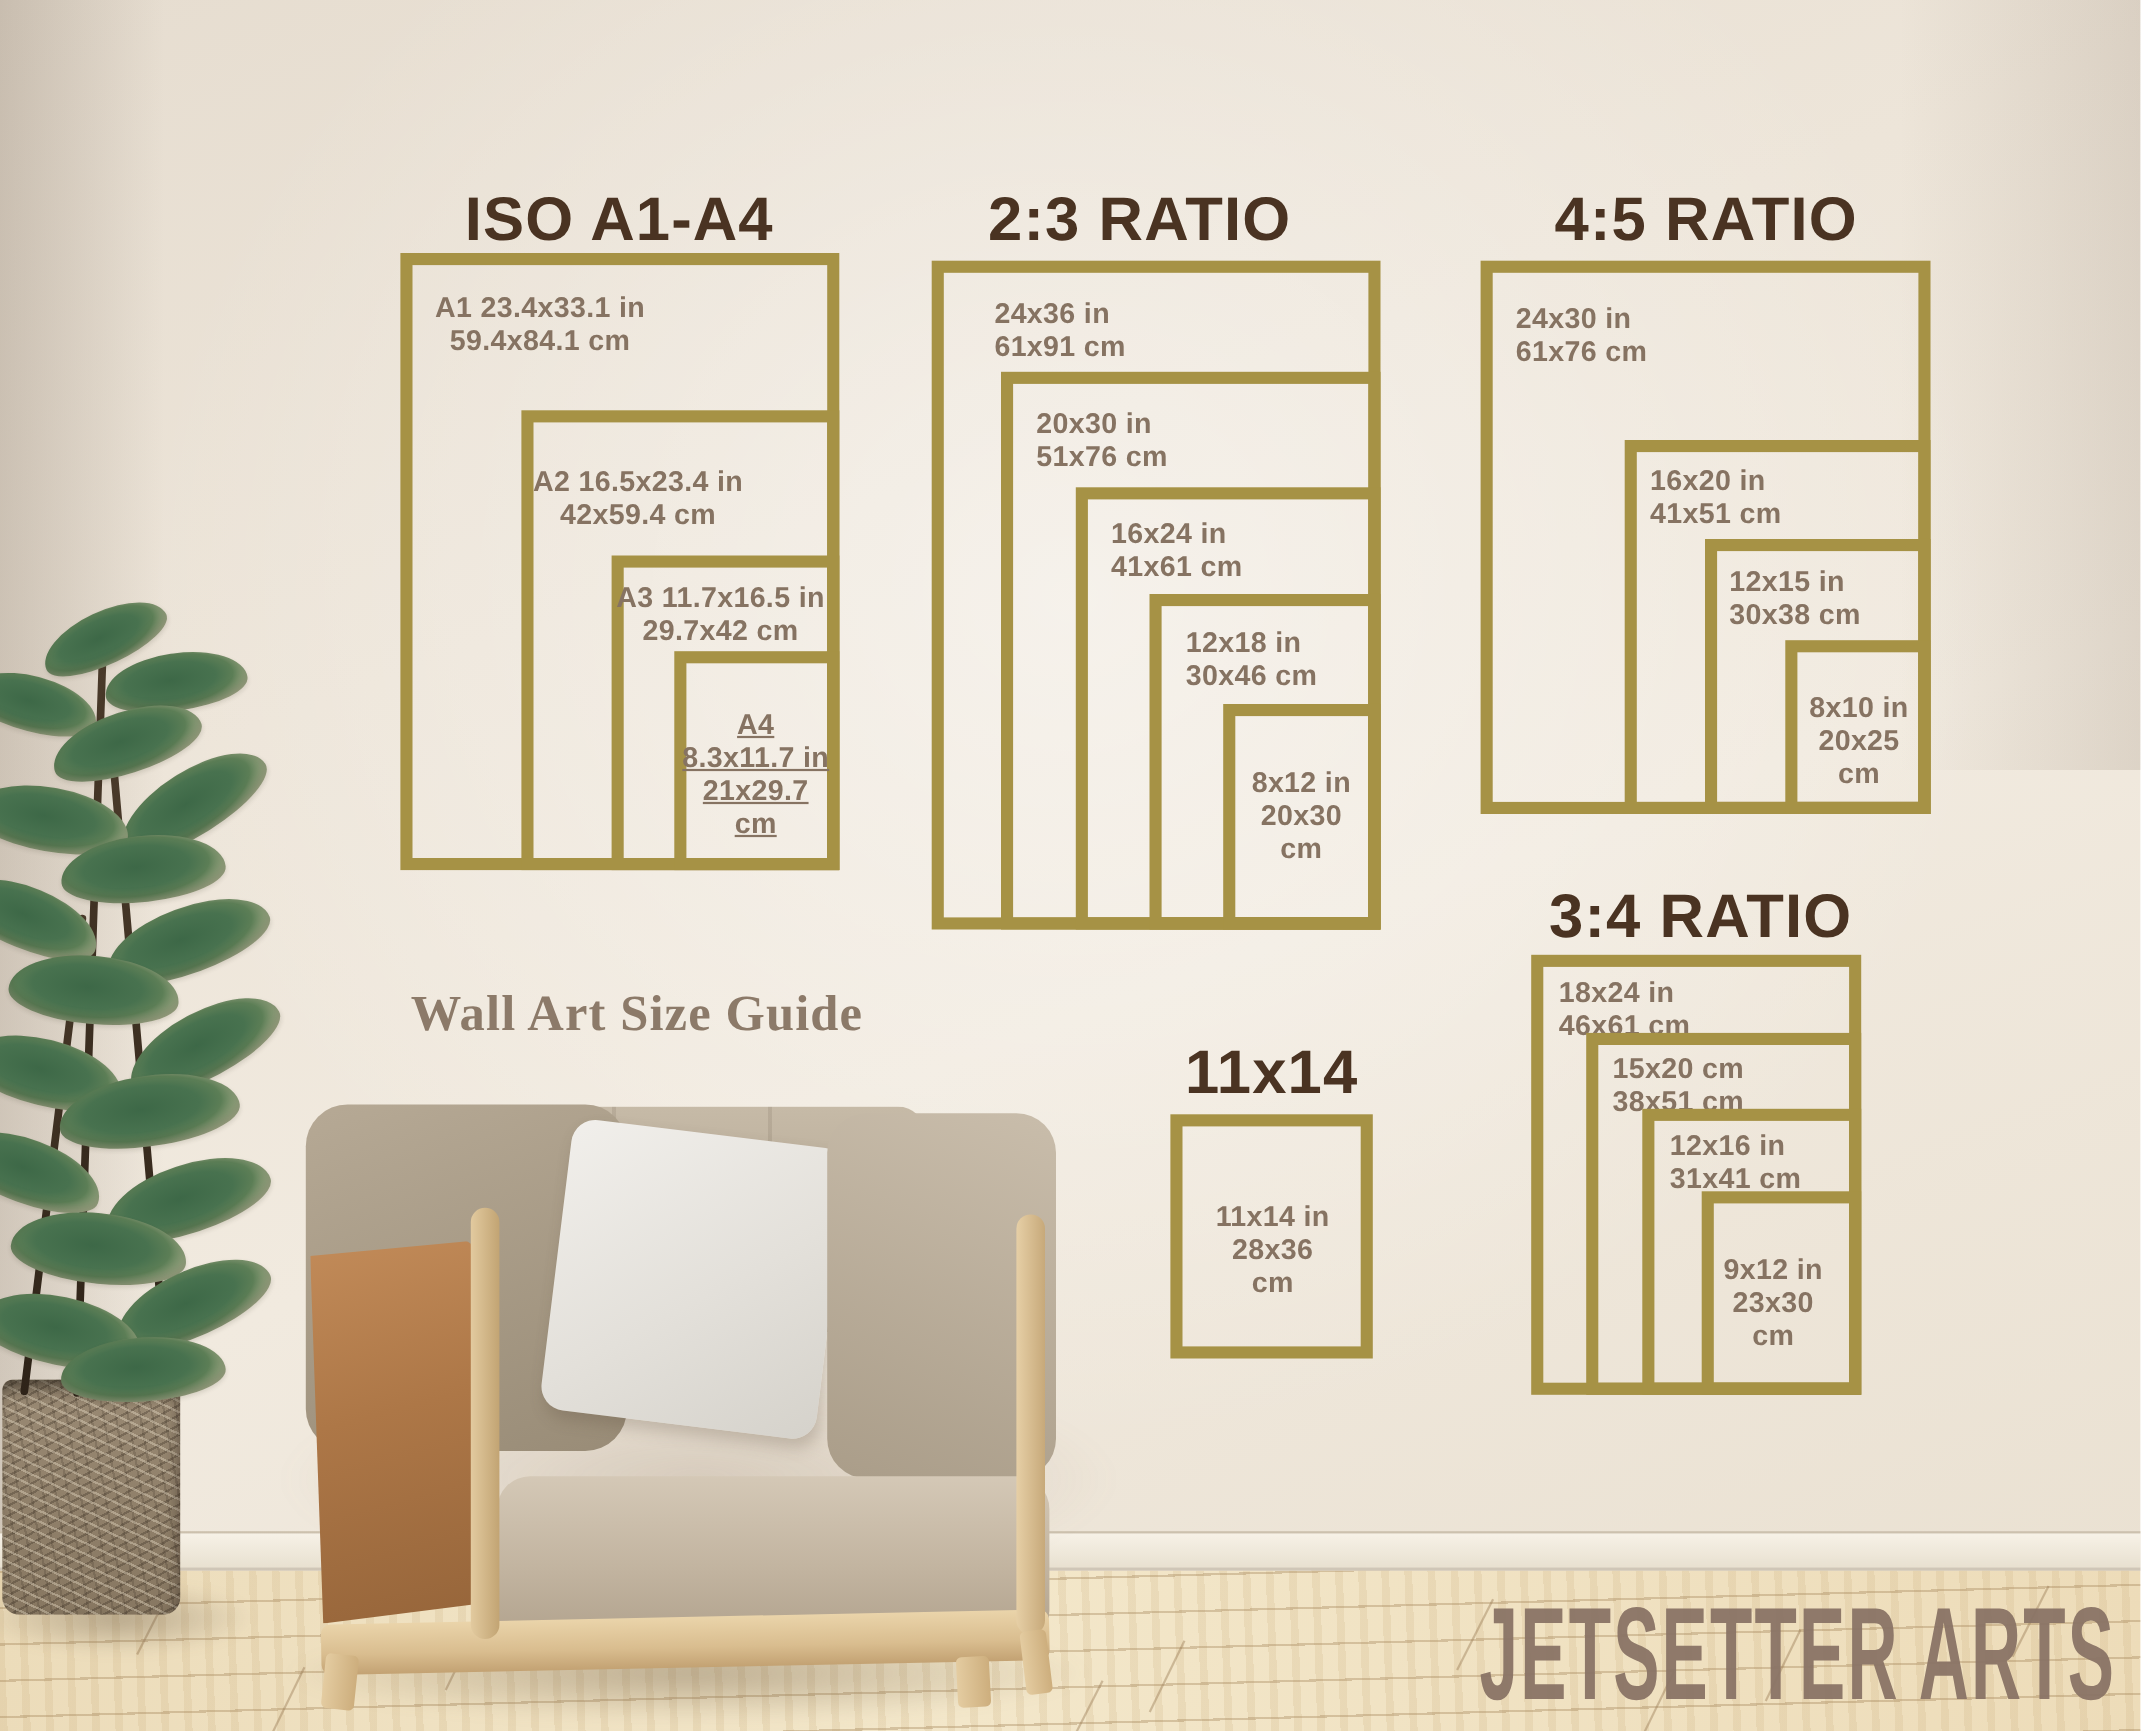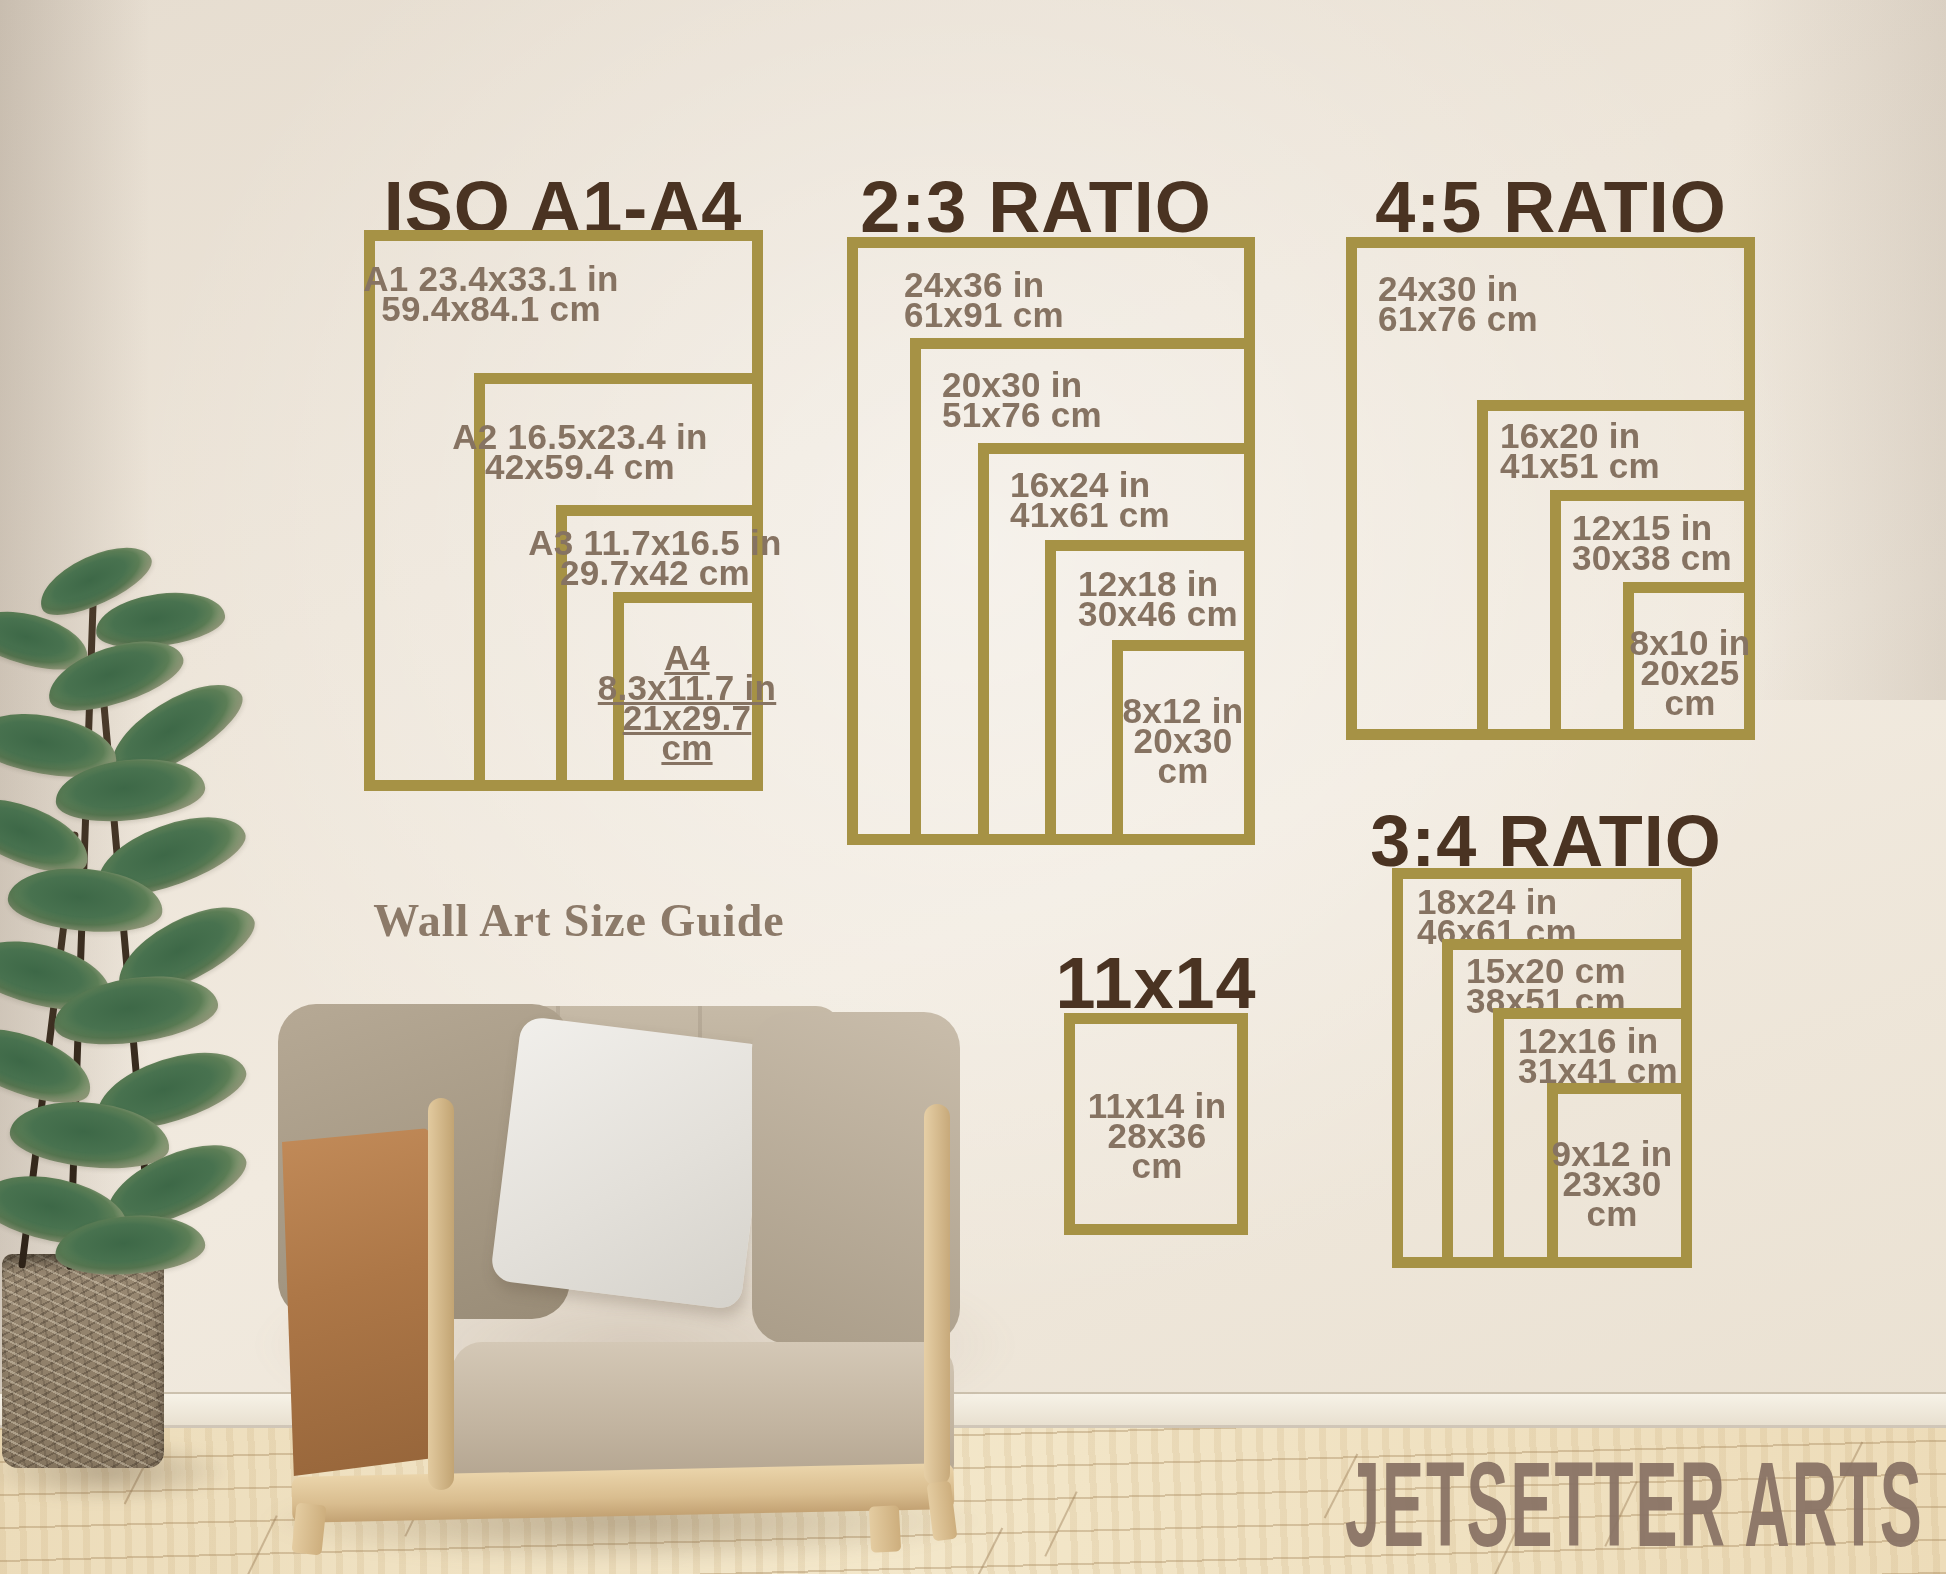--- a/index.html
+++ b/index.html
@@ -23,23 +23,23 @@
         border-bottom:3px solid rgba(110,88,64,.28);box-sizing:border-box;}
   .floor{left:0;top:1428px;width:1946px;height:146px;
         background:
           repeating-linear-gradient(178.4deg, rgba(164,133,90,.38) 0 2px, rgba(164,133,90,0) 2px 33px),
           repeating-linear-gradient(88deg, rgba(196,166,116,.18) 0 7px, rgba(196,166,116,0) 7px 21px),
           linear-gradient(92deg,#ecdcba 0%,#f3e7ca 45%,#eddcb9 100%);}
   .plank-seam{width:2px;height:72px;background:rgba(150,120,80,.42);transform-origin:center;}
 
   
   .section-title{position:absolute;transform:translateX(-50%);white-space:nowrap;
-        font-weight:bold;font-size:72px;letter-spacing:1px;color:var(--title);}
+        font-weight:bold;font-size:56px;letter-spacing:1px;color:var(--title);}
   .frame{position:absolute;box-sizing:border-box;border:11px solid var(--gold);}
-  .frame-label{position:absolute;font-weight:bold;font-size:35px;line-height:30px;
+  .frame-label{position:absolute;font-weight:bold;font-size:26px;line-height:30px;
         color:var(--label);white-space:pre-line;letter-spacing:.3px;}
   .frame-label.center{transform:translateX(-50%);text-align:center;}
   .guide-subtitle{position:absolute;left:579px;top:894px;transform:translateX(-50%);
         font-family:"Liberation Serif",serif;font-weight:bold;font-size:46px;
         letter-spacing:1px;color:var(--subtitle);white-space:nowrap;}
   .brand{position:absolute;left:1345px;top:1436px;font-weight:bold;font-size:63px;
         letter-spacing:2px;color:var(--brand);transform:scaleY(1.9);
         transform-origin:0 0;white-space:nowrap;opacity:.95;}
 
   

